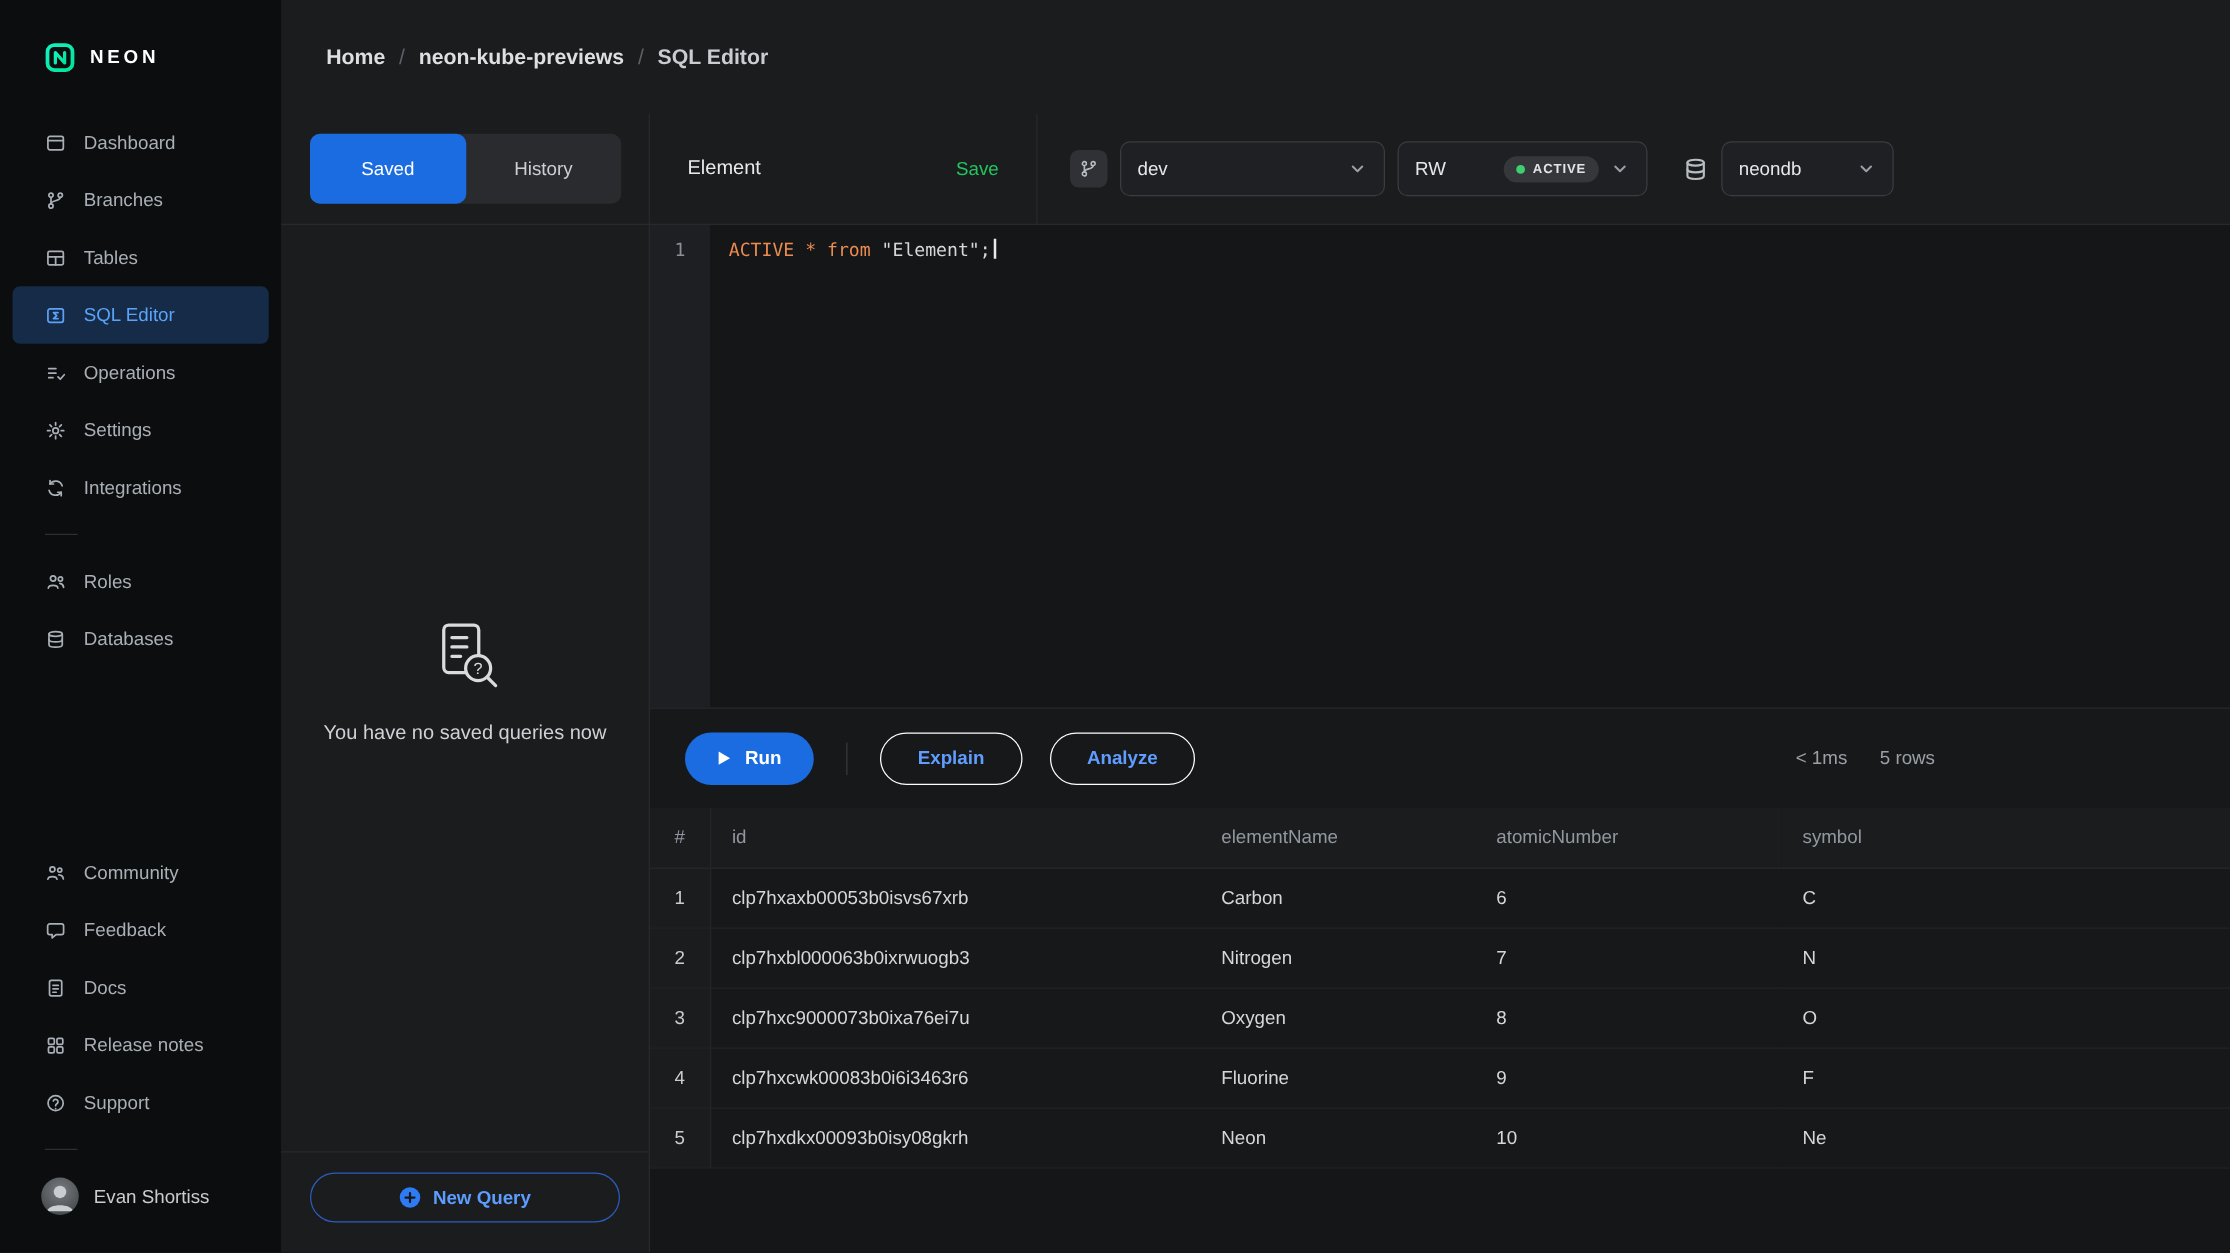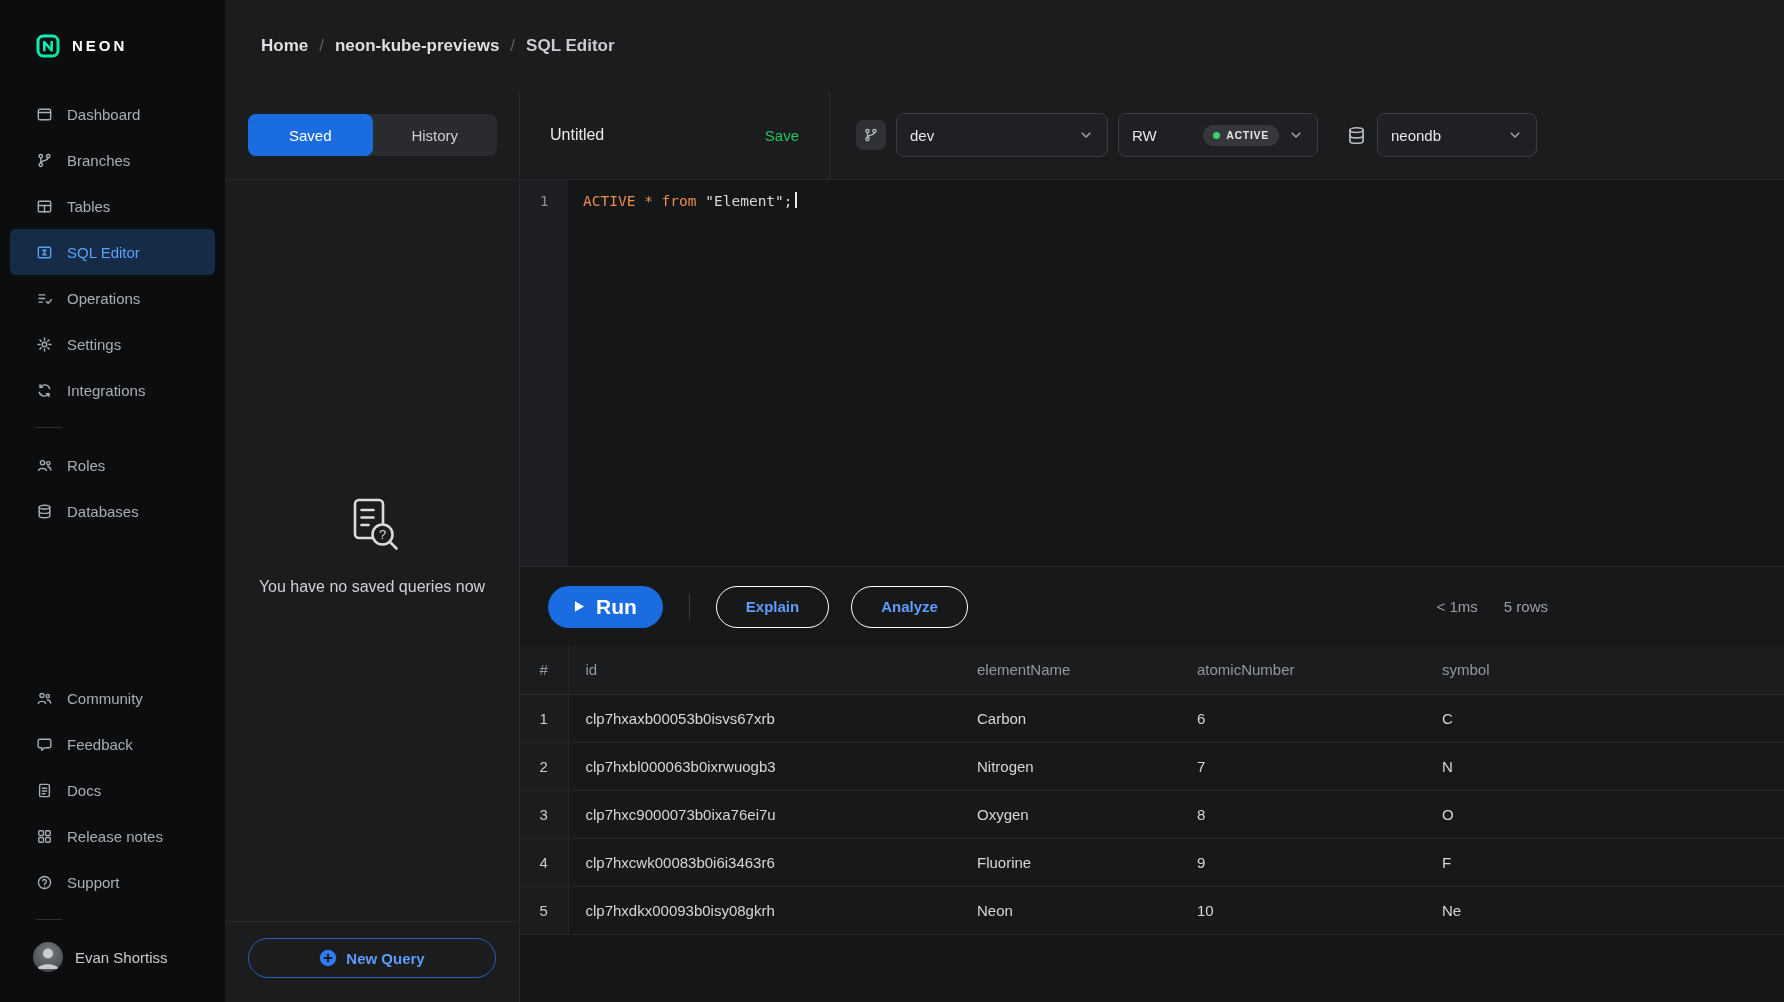--- a/index.html
+++ b/index.html
@@ -24,33 +24,33 @@
 
   
   .main{flex:1;display:flex;flex-direction:column;min-width:0;background:#1b1c1e}
   .topbar{height:91px;flex-shrink:0;display:flex;align-items:center;padding-left:36px;font-size:17px}
   .crumb{color:#dddfe2;font-weight:700;cursor:pointer}
   .crumb.current{color:#c9ccd0;cursor:default}
   .crumb-sep{color:#5c6166;margin:0 11px;font-weight:400}
 
   .toolbar{height:89px;flex-shrink:0;display:flex;border-bottom:1px solid #28292d}
   .toolbar-left{width:295px;flex-shrink:0;display:flex;align-items:center;padding-left:23px;border-right:1px solid #28292d}
-  .seg-toggle{display:flex;width:249px;height:42px;background:#2a2b2e;border-radius:8px}
+  .seg-toggle{display:flex;width:249px;height:56px;background:#2a2b2e;border-radius:8px}
   .seg{flex:1;border:none;background:transparent;color:#cbcfd3;font-size:15px;font-family:inherit;cursor:pointer;border-radius:8px}
   .seg.active{background:#1a6ce0;color:#fff}
   .toolbar-title{width:310px;flex-shrink:0;display:flex;align-items:center;justify-content:space-between;padding:0 30px;border-right:1px solid #28292d}
   .q-title{color:#e8eaec;font-size:16px}
   .save-link{color:#22c55e;font-size:15px;cursor:pointer;text-decoration:none}
   .toolbar-selectors{flex:1;display:flex;align-items:center;gap:10px;padding-left:26px;min-width:0}
   .branch-chip{width:30px;height:30px;border-radius:7px;background:#2f3134;display:flex;align-items:center;justify-content:center;flex-shrink:0;color:#b7bcc1}
   .select{height:44px;background:#1f2023;border:1px solid #3a3c40;border-radius:8px;display:flex;align-items:center;padding:0 13px;font-size:15px;color:#e5e7ea;cursor:pointer;flex-shrink:0}
   .select .chev{margin-left:auto;flex-shrink:0}
   .sel-branch{width:212px}
   .sel-compute{width:200px}
-  .sel-db{width:160px}
+  .sel-db{width:138px}
   .db-icon{margin-left:18px;display:flex;align-items:center;color:#b7bcc1;flex-shrink:0}
   .badge{display:flex;align-items:center;gap:6px;background:#35373b;border-radius:999px;padding:4.5px 10px;margin-left:auto;margin-right:9px}
   .badge-label{font-size:10.5px;font-weight:700;letter-spacing:.7px;color:#e2e4e6}
   .dot{width:7px;height:7px;border-radius:50%;background:#3ecf70}
   .sel-compute .chev{margin-left:0}
 
   
   .workspace{flex:1;display:flex;min-height:0}
   .saved-panel{width:295px;flex-shrink:0;background:#1b1c1e;border-right:1px solid #28292d;display:flex;flex-direction:column;align-items:center}
   .empty-state{margin-top:312px;display:flex;flex-direction:column;align-items:center;gap:22px}
@@ -63,21 +63,21 @@
   .editor-col{flex:1;min-width:0;display:flex;flex-direction:column;background:#151617}
   .editor{height:386px;flex-shrink:0;display:flex;cursor:text}
   .gutter{width:48px;flex-shrink:0;background:#1e1f22;color:#8b9097;font-family:"DejaVu Sans Mono",monospace;font-size:14.5px;text-align:center;padding-top:9px;line-height:24px}
   .code{flex:1;padding:9px 0 0 15px;font-family:"DejaVu Sans Mono",monospace;font-size:14.5px;line-height:24px;white-space:pre;color:#d5d7da}
   .tok-keyword{color:#ec8b50}
   .tok-string{color:#d5d7da}
   .tok-plain{color:#d5d7da}
   .cursor{display:inline-block;width:2px;height:16px;background:#e8eaec;margin-left:2px;vertical-align:-2px}
 
   .runbar{height:80px;flex-shrink:0;display:flex;align-items:center;padding-left:28px;border-top:1px solid #28292d;background:#17181a}
-  .run-btn{height:42px;padding:0 26px;border-radius:999px;border:none;background:#1a6ce0;color:#fff;font-size:21px;font-weight:700;font-family:inherit;display:flex;align-items:center;gap:11px;cursor:pointer}
+  .run-btn{height:42px;padding:0 26px;border-radius:999px;border:none;background:#1a6ce0;color:#fff;font-size:15px;font-weight:700;font-family:inherit;display:flex;align-items:center;gap:11px;cursor:pointer}
   .play{width:11px;height:13px;display:block}
   .vr{width:1px;height:26px;background:#37393d;margin:0 26px}
   .pill-btn{height:42px;padding:0 29px;border-radius:999px;border:1px solid #ffffff;background:transparent;color:#5f9eff;font-size:15px;font-weight:700;font-family:inherit;margin-right:22px;cursor:pointer}
   .stats{margin-left:auto;display:flex;gap:26px;padding-right:236px;color:#9aa0a6;font-size:15px}
 
   .results{width:100%;border-collapse:collapse;table-layout:fixed;font-size:15px}
   .results th{height:48px;background:#1b1c1e;color:#9298a0;font-weight:400;text-align:left;padding:0 0 0 17px;border-bottom:1px solid #2a2b2f;overflow:hidden;white-space:nowrap}
   .results td{height:48px;background:#17181a;color:#d5d7da;padding:0 0 0 17px;border-bottom:1px solid #242528;overflow:hidden;white-space:nowrap}
   .results td.col-num{width:48px;text-align:center;padding:0;background:#1b1c1e;border-right:1px solid #242528;color:#c9ccd0}
   .results th.col-num{width:48px;text-align:center;padding:0;border-right:1px solid #242528;color:#9298a0}
@@ -249,21 +249,21 @@
 
     <div class="toolbar">
       <div class="toolbar-left">
         <div class="seg-toggle">
           <button class="seg active">Saved</button>
           <button class="seg">History</button>
         </div>
       </div>
 
       <div class="toolbar-title">
-        <span class="q-title">Untitled</span>
+        <span class="q-title">Element</span>
         <a class="save-link">Save</a>
       </div>
 
       <div class="toolbar-selectors">
         <span class="branch-chip">
           <svg width="16" height="16" viewBox="0 0 16 16" fill="none" stroke="currentColor" stroke-width="1.3" stroke-linecap="round" stroke-linejoin="round">
             <circle cx="4.5" cy="3.9" r="1.6"></circle>
               <circle cx="4.5" cy="12.1" r="1.6"></circle>
               <circle cx="11.5" cy="3.9" r="1.6"></circle>
             <path d="M4.5 5.5v5"></path>

